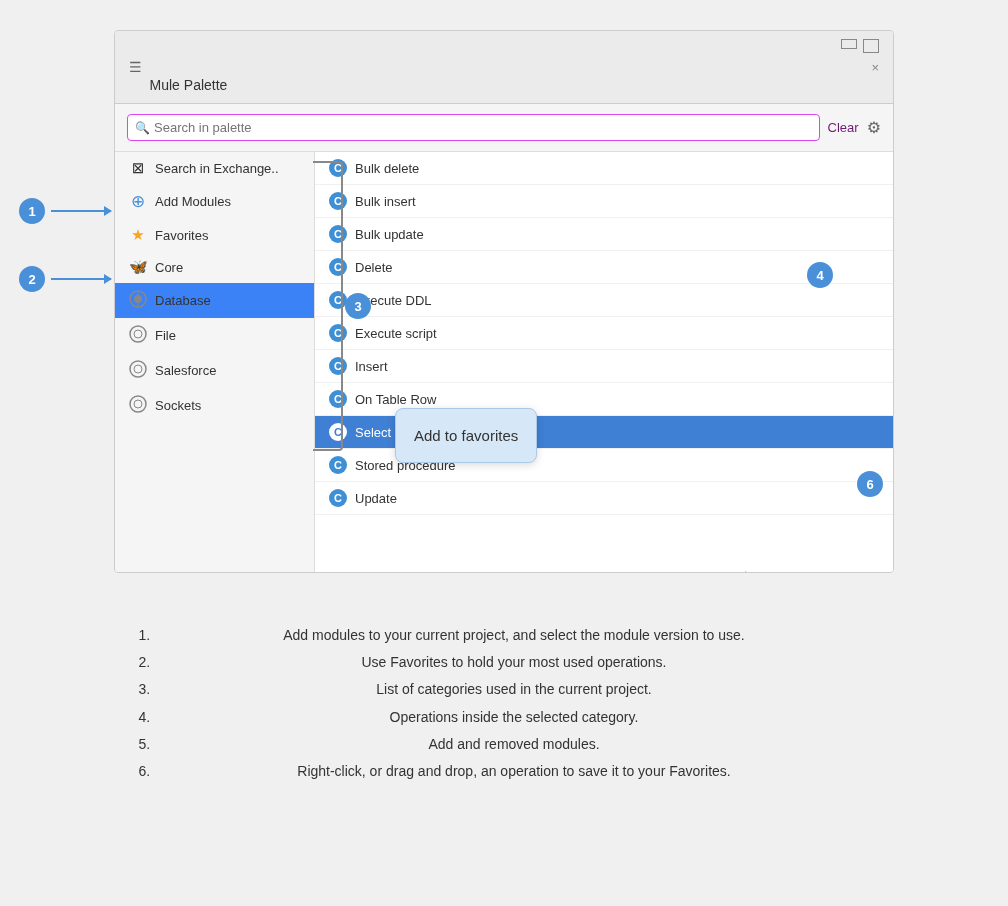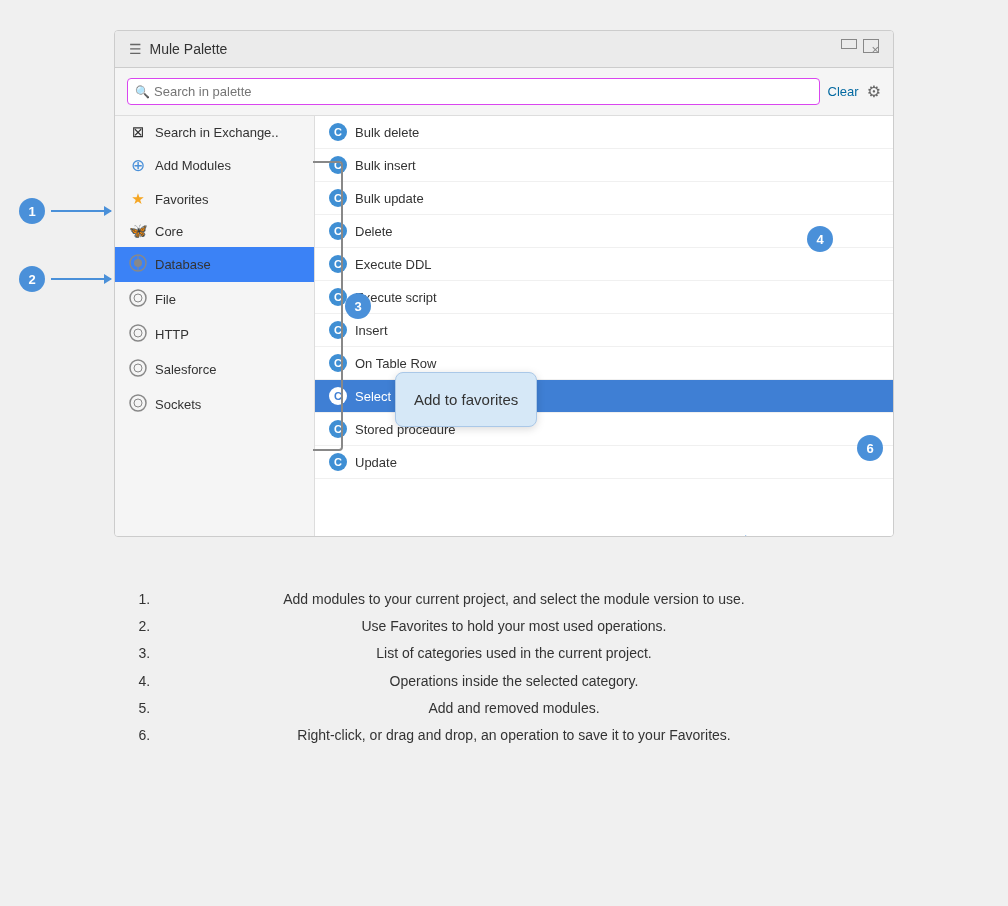--- a/index.html
+++ b/index.html
@@ -80,20 +80,21 @@
     .panel-header-icon {
       color: #666;
       font-size: 14px;
     }
 
     .panel-title {
       font-size: 14px;
       font-weight: 500;
       color: #333;
       flex: 1;
+      margin-top: 36px;
     }
 
     .panel-close {
       color: #888;
       font-size: 13px;
       cursor: pointer;
     }
 
     .panel-window-controls {
       position: absolute;
@@ -145,21 +146,21 @@
       padding: 5px 8px 5px 26px;
       border: 1px solid #d946ef;
       border-radius: 4px;
       font-size: 13px;
       background: white;
       color: #999;
       outline: none;
     }
 
     .clear-btn {
-      color: #0369a1;
+      color: #701a75;
       font-size: 13px;
       cursor: pointer;
       font-weight: 500;
     }
 
     .gear-icon {
       color: #666;
       font-size: 16px;
       cursor: pointer;
     }
@@ -380,29 +381,20 @@
         <div class="sidebar-item">
           <span class="sidebar-item-icon file-icon">
             <svg width="18" height="18" viewBox="0 0 18 18">
               <circle cx="9" cy="9" r="8" fill="none" stroke="#888" stroke-width="1.5"></circle>
               <circle cx="9" cy="9" r="4" fill="none" stroke="#888" stroke-width="1"></circle>
             </svg>
           </span>
           <span>File</span>
         </div>
 
-        <div class="sidebar-item">
-          <span class="sidebar-item-icon http-icon">
-            <svg width="18" height="18" viewBox="0 0 18 18">
-              <circle cx="9" cy="9" r="8" fill="none" stroke="#888" stroke-width="1.5"></circle>
-              <circle cx="9" cy="9" r="4" fill="none" stroke="#888" stroke-width="1"></circle>
-            </svg>
-          </span>
-          <span>HTTP</span>
-        </div>
 
         <div class="sidebar-item">
           <span class="sidebar-item-icon sf-icon">
             <svg width="18" height="18" viewBox="0 0 18 18">
               <circle cx="9" cy="9" r="8" fill="none" stroke="#888" stroke-width="1.5"></circle>
               <circle cx="9" cy="9" r="4" fill="none" stroke="#888" stroke-width="1"></circle>
             </svg>
           </span>
           <span>Salesforce</span>
         </div>

